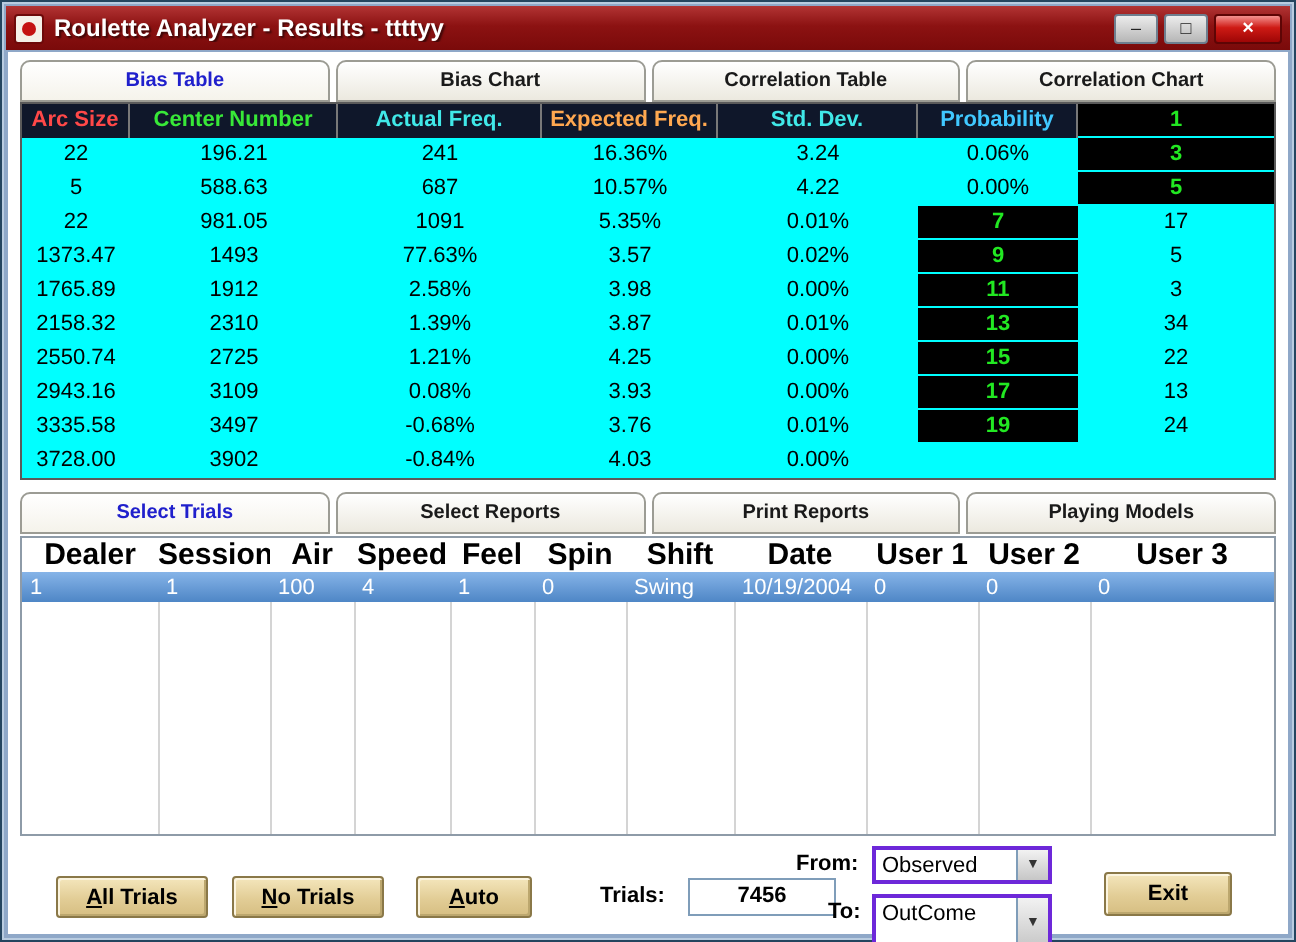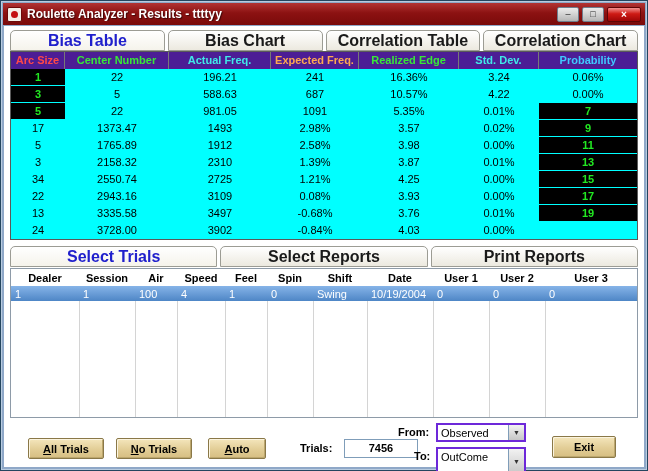--- a/index.html
+++ b/index.html
@@ -30,44 +30,44 @@
   
   .client { position: absolute; left: 3px; right: 3px; top: 25px; bottom: 3px; background: #FFFFFF; }
 
   
   .tabs { position: absolute; left: 6px; right: 6px; height: 21px; display: flex; }
   .tabs1 { top: 4px; }
   .tabs2 { top: 220px; }
   .tab { flex: 1; margin-right: 3px; background: linear-gradient(180deg,#FFFFFF,#ECE9DF);
          border: 1px solid #9C9C94; border-radius: 5px 5px 0 0;
          display: flex; align-items: center; justify-content: center;
-         font-size: 16px; font-weight: bold; color: #1A1A1A; cursor: pointer;
+         font-size: 10px; font-weight: bold; color: #1A1A1A; cursor: pointer;
          box-shadow: inset 0 1px 0 #FFFFFF; }
   .tab:last-child { margin-right: 0; }
   .tab.selected { color: #2020CC; background: linear-gradient(180deg,#FFFFFF,#F5F3EB); }
 
   
   .bias { position: absolute; left: 6px; right: 6px; top: 25px;
           background: #00FFFF; border: 1px solid #5A5A5A;
           display: grid; grid-template-columns: 54px 104px 102px 88px 100px 80px auto;
           grid-auto-rows: 17px; }
-  .bh { background: #4c1d95; font-size: 11px; font-weight: bold; text-align: center;
+  .bh { background: #0f172a; font-size: 11px; font-weight: bold; text-align: center;
         line-height: 16px; border-right: 1px solid #787878; overflow: hidden; white-space: nowrap; }
   .bh:nth-child(7) { border-right: none; }
   .bh.c0 { color: #FF4848; } .bh.c1 { color: #38E838; } .bh.c2 { color: #FFA850; }
   .bh.c3 { color: #40E8E8; } .bh.c4 { color: #38E838; } .bh.c5 { color: #40E8E8; }
   .bh.c6 { color: #40C8FF; }
   .arc { background: #000; color: #22E822; font-weight: bold; font-size: 11px;
          text-align: center; line-height: 16px; border-bottom: 1px solid #00FFFF; }
   .bc { font-size: 11px; color: #000; text-align: center; line-height: 17px; white-space: nowrap; }
 
   
   .trials-panel { position: absolute; left: 6px; right: 6px; top: 242px; height: 150px;
                   border: 1px solid #8E9BA8; background: #FFF; overflow: hidden; }
-  .thead { display: flex; height: 17px; font-size: 11px; font-weight: bold; align-items: center; }
+  .thead { display: flex; height: 17px; font-size: 15px; font-weight: bold; align-items: center; }
   .thead span { text-align: center; overflow: hidden; white-space: nowrap; }
   .c-0 { width: 68px; } .c-1 { width: 56px; } .c-2 { width: 42px; } .c-3 { width: 48px; }
   .c-4 { width: 42px; } .c-5 { width: 46px; } .c-6 { width: 54px; } .c-7 { width: 66px; }
   .c-8 { width: 56px; } .c-9 { width: 56px; } .c-10 { flex: 1; }
   .vline { position: absolute; top: 17px; bottom: 0; width: 1px; background: #D4D4D4; }
   .trow { display: flex; height: 15px; position: relative; z-index: 1;
           background: linear-gradient(180deg,#86B4E8,#4E86C6); color: #FFF;
           font-size: 11px; align-items: center; cursor: pointer; }
   .trow span { padding-left: 4px; text-align: left; overflow: hidden; white-space: nowrap; }
 
@@ -110,21 +110,20 @@
       <div class="tab">Bias Chart</div>
       <div class="tab">Correlation Table</div>
       <div class="tab">Correlation Chart</div>
     </div>
 
     <div class="bias">
       <span class="bh c0">Arc Size</span>
       <span class="bh c1">Center Number</span>
       <span class="bh c3">Actual Freq.</span>
       <span class="bh c2">Expected Freq.</span>
-      <span class="bh c4">Realized Edge</span>
       <span class="bh c5">Std. Dev.</span>
       <span class="bh c6">Probability</span>
 
       <span class="arc">1</span>
       <span class="bc">22</span>
       <span class="bc">196.21</span>
       <span class="bc">241</span>
       <span class="bc">16.36%</span>
       <span class="bc">3.24</span>
       <span class="bc">0.06%</span>
@@ -141,21 +140,21 @@
       <span class="bc">22</span>
       <span class="bc">981.05</span>
       <span class="bc">1091</span>
       <span class="bc">5.35%</span>
       <span class="bc">0.01%</span>
 
       <span class="arc">7</span>
       <span class="bc">17</span>
       <span class="bc">1373.47</span>
       <span class="bc">1493</span>
-      <span class="bc">2.98%</span>
+      <span class="bc">77.63%</span>
       <span class="bc">3.57</span>
       <span class="bc">0.02%</span>
 
       <span class="arc">9</span>
       <span class="bc">5</span>
       <span class="bc">1765.89</span>
       <span class="bc">1912</span>
       <span class="bc">2.58%</span>
       <span class="bc">3.98</span>
       <span class="bc">0.00%</span>
@@ -198,20 +197,21 @@
       <span class="bc">3902</span>
       <span class="bc">-0.84%</span>
       <span class="bc">4.03</span>
       <span class="bc">0.00%</span>
     </div>
 
     <div class="tabs tabs2">
       <div class="tab selected">Select Trials</div>
       <div class="tab">Select Reports</div>
       <div class="tab">Print Reports</div>
+      <div class="tab">Playing Models</div>
     </div>
 
     <div class="trials-panel">
       <div class="vline" style="left:68px"></div>
       <div class="vline" style="left:124px"></div>
       <div class="vline" style="left:166px"></div>
       <div class="vline" style="left:214px"></div>
       <div class="vline" style="left:256px"></div>
       <div class="vline" style="left:302px"></div>
       <div class="vline" style="left:356px"></div>

